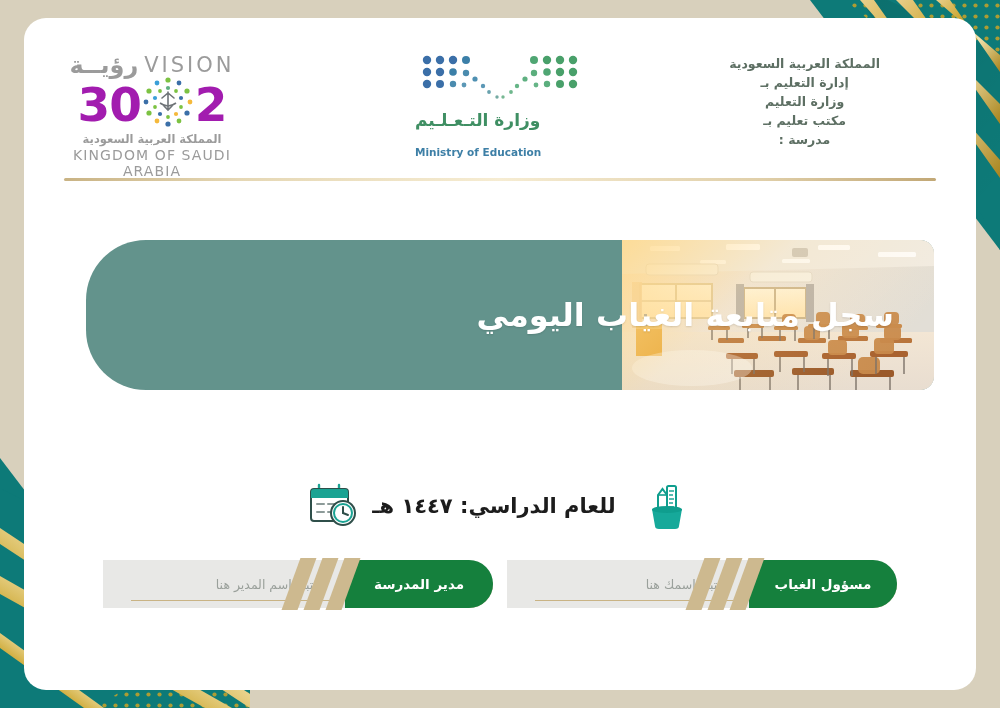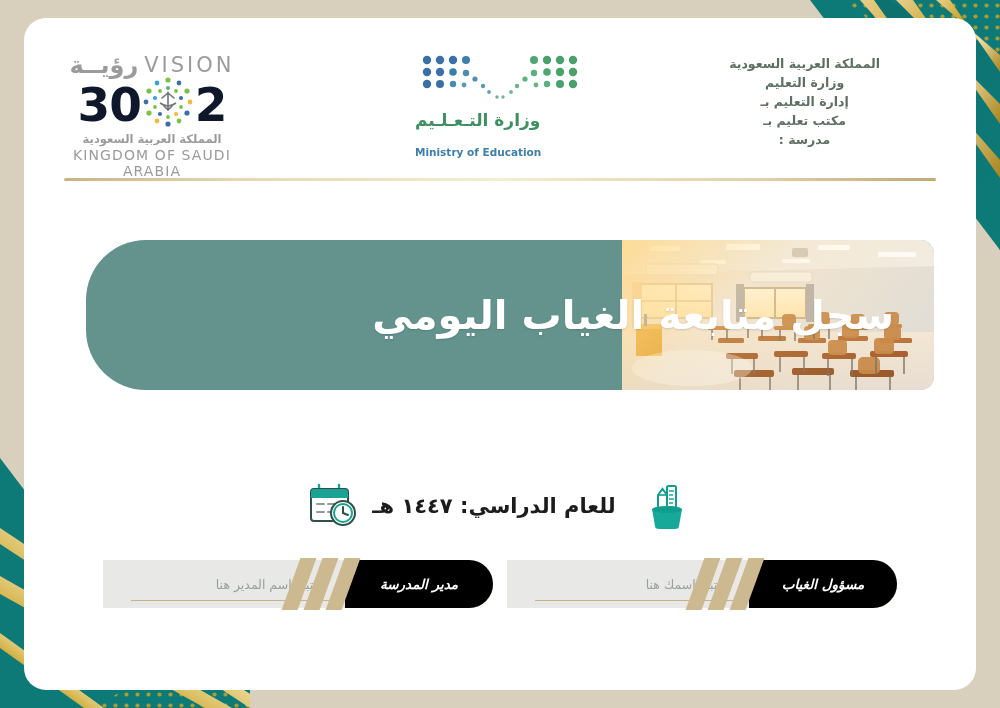--- a/index.html
+++ b/index.html
@@ -66,40 +66,40 @@
     display:flex;align-items:center;justify-content:center;gap:6px;
     height:26px;
   }
   #vision-word{
     font-size:21px;letter-spacing:3px;color:#9b9b9b;font-weight:400;direction:ltr;
   }
   #vision-ar{font-size:24px;color:#9b9b9b;direction:rtl;font-weight:600;}
   #vision-2030{
     display:flex;align-items:center;justify-content:center;gap:1px;height:54px;margin-top:-1px;
   }
-  .v-num{font-size:47px;color:#0f172a;font-weight:700;line-height:47px;letter-spacing:-1px;}
+  .v-num{font-size:47px;color:#a21caf;font-weight:700;line-height:47px;letter-spacing:-1px;}
   #vision-ksa-ar{font-size:11.5px;color:#9b9b9b;direction:rtl;margin-top:1px;font-weight:600;}
   #vision-ksa-en{font-size:14px;color:#9b9b9b;direction:ltr;letter-spacing:1.1px;margin-top:1px;}
 
   #divider{
     position:absolute;top:160px;left:40px;right:40px;height:3px;
     background:linear-gradient(90deg,#c9b384 0%,#e5d7b4 20%,#f6ecd2 50%,#e0cfa9 80%,#c2a876 100%);
     border-radius:2px;
   }
 
   
   #banner{
     position:absolute;left:62px;top:222px;width:848px;height:150px;
     background:#63938c;
     border-radius:60px 14px 14px 60px;
     overflow:hidden;
   }
   #banner-title{
     position:absolute;right:40px;top:50%;transform:translateY(-50%);
-    color:#ffffff;font-size:40px;font-weight:700;direction:rtl;white-space:nowrap;
+    color:#ffffff;font-size:32px;font-weight:700;direction:rtl;white-space:nowrap;
     text-shadow:0 1px 2px rgba(0,0,0,.12);
   }
   #classroom{
     position:absolute;right:-1px;top:0;width:313px;height:150px;
     border-radius:0 14px 14px 0;
     overflow:hidden;
   }
 
   
   #info-row{
@@ -121,25 +121,24 @@
   .field{
     position:relative;width:390px;height:48px;
   }
   .field-bg{
     position:absolute;inset:0;
     background:#e8e8e6;
     border-radius:0 24px 24px 0;
   }
   .field-label{
     position:absolute;right:0;top:0;width:148px;height:48px;
-    background:#000000;border-radius:0 24px 24px 0;
+    background:#15803d;border-radius:0 24px 24px 0;
     display:flex;align-items:center;justify-content:center;
     color:#ffffff;font-size:13.5px;font-weight:700;direction:rtl;
     z-index:3;
-    font-style:italic;
   }
   .label-notch{
     position:absolute;right:0;bottom:0;width:26px;height:26px;
     background:#cbb68c;border-radius:0 0 24px 0;z-index:2;
   }
   .stripes{
     position:absolute;right:140px;top:0;height:48px;width:78px;z-index:4;
   }
   .stripe{
     position:absolute;top:-2px;width:16px;height:52px;
@@ -208,22 +207,22 @@
       <polygon points="84,250 104,250 0,175 0,190" fill="url(#goldBL)"></polygon>
     </svg>
   </div>
 
   <div id="card">
 
     <div id="header">
 
       <div id="ministry-text">
         <div>المملكة العربية السعودية</div>
+        <div>إدارة التعليم بـ</div>
         <div>وزارة التعليم</div>
-        <div>إدارة التعليم بـ</div>
         <div>مكتب تعليم بـ</div>
         <div>مدرسة :</div>
       </div>
 
       <div id="moe-logo">
         <div id="moe-dots">
           <svg width="170" height="56" viewBox="0 0 170 56">
             <g>
 
               <circle cx="12" cy="8" r="4.2" fill="#3b6fa8"></circle>

